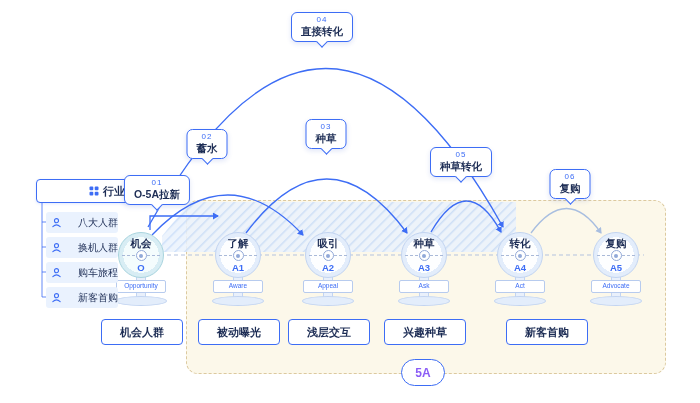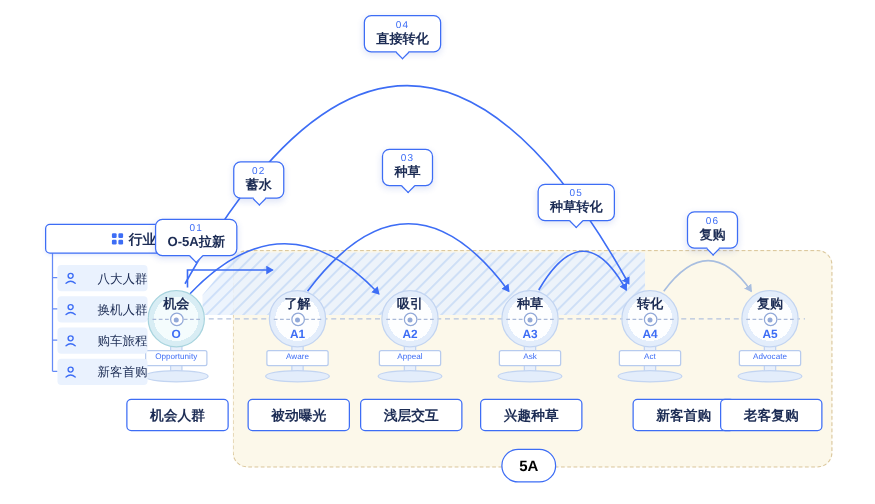--- a/index.html
+++ b/index.html
@@ -4,21 +4,21 @@
 <style>
   html,body{margin:0;padding:0;background:#fff;}
   body{width:700px;height:403px;font-family:"Liberation Sans","DejaVu Sans",sans-serif;}
   #canvas{position:relative;width:700px;height:403px;background:#fff;overflow:hidden;}
 
   
   .zone5a{position:absolute;left:186px;top:200px;width:478px;height:172px;background:#FCF8EA;
     border:1.5px dashed #DCC99F;border-radius:12px;z-index:0;}
   .oval5a{position:absolute;left:401px;top:359px;width:42px;height:25px;background:#fff;
     border:1.5px solid #3D6DF5;border-radius:14px;z-index:7;display:flex;align-items:center;justify-content:center;
-    color:#000000;font-weight:bold;font-size:12px;text-align:center;}
+    color:#8b5cf6;font-weight:bold;font-size:12px;text-align:center;}
 
   
   #lines{position:absolute;left:0;top:0;z-index:1;pointer-events:none;}
 
   
   .sb-title{position:absolute;left:36px;top:179px;width:82px;height:22px;background:#fff;border:1px solid #3D6DF5;
     border-radius:4px;display:flex;align-items:center;justify-content:center;gap:4px;z-index:3;
     font-size:11px;font-weight:bold;color:#1D2D55;box-shadow:0 1px 3px rgba(61,109,245,.15);padding-left:40px;}
   .sb-item{position:absolute;left:46px;width:72px;height:21px;background:#EAF2FE;border-radius:3px;
     display:flex;align-items:center;gap:16px;padding-left:5px;box-sizing:border-box;z-index:3;
@@ -195,21 +195,20 @@
     </div>
     <div class="p-banner">Advocate</div>
     <div class="p-base"></div>
   </div>
 
   <div class="stage-box" style="left:101px">机会人群</div>
   <div class="stage-box" style="left:198px">被动曝光</div>
   <div class="stage-box" style="left:288px">浅层交互</div>
   <div class="stage-box" style="left:384px">兴趣种草</div>
   <div class="stage-box" style="left:506px">新客首购</div>
-  <div class="stage-box" style="left:576px">老客复购</div>
 
   <div class="bubble" style="left:157px;top:175px">
     <span class="b-num">01</span>
     <span class="b-lbl">O-5A拉新</span>
   </div>
   <div class="bubble" style="left:207px;top:129px">
     <span class="b-num">02</span>
     <span class="b-lbl">蓄水</span>
   </div>
   <div class="bubble" style="left:326px;top:119px">

